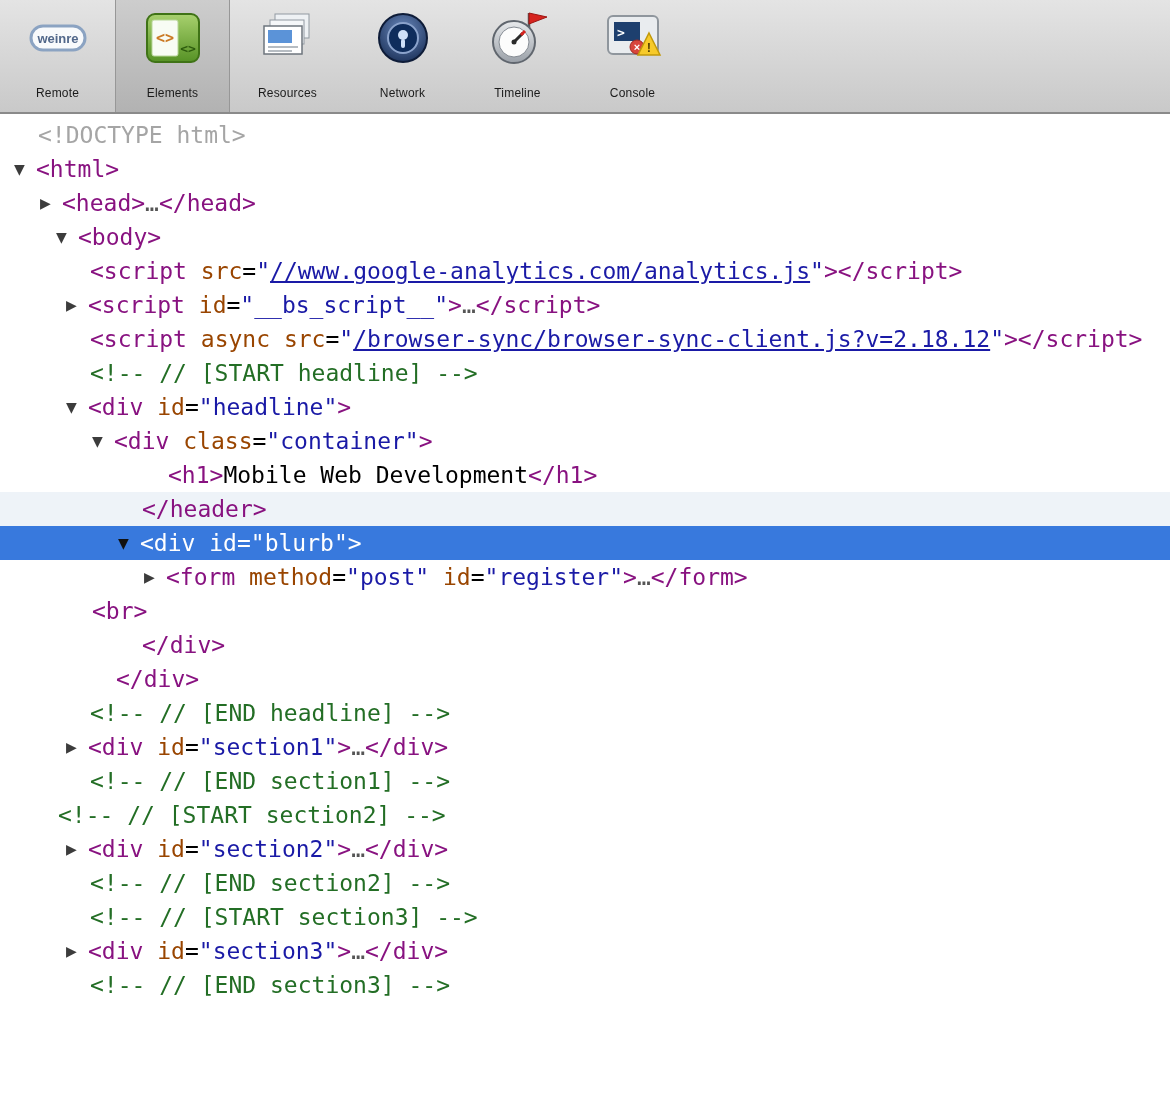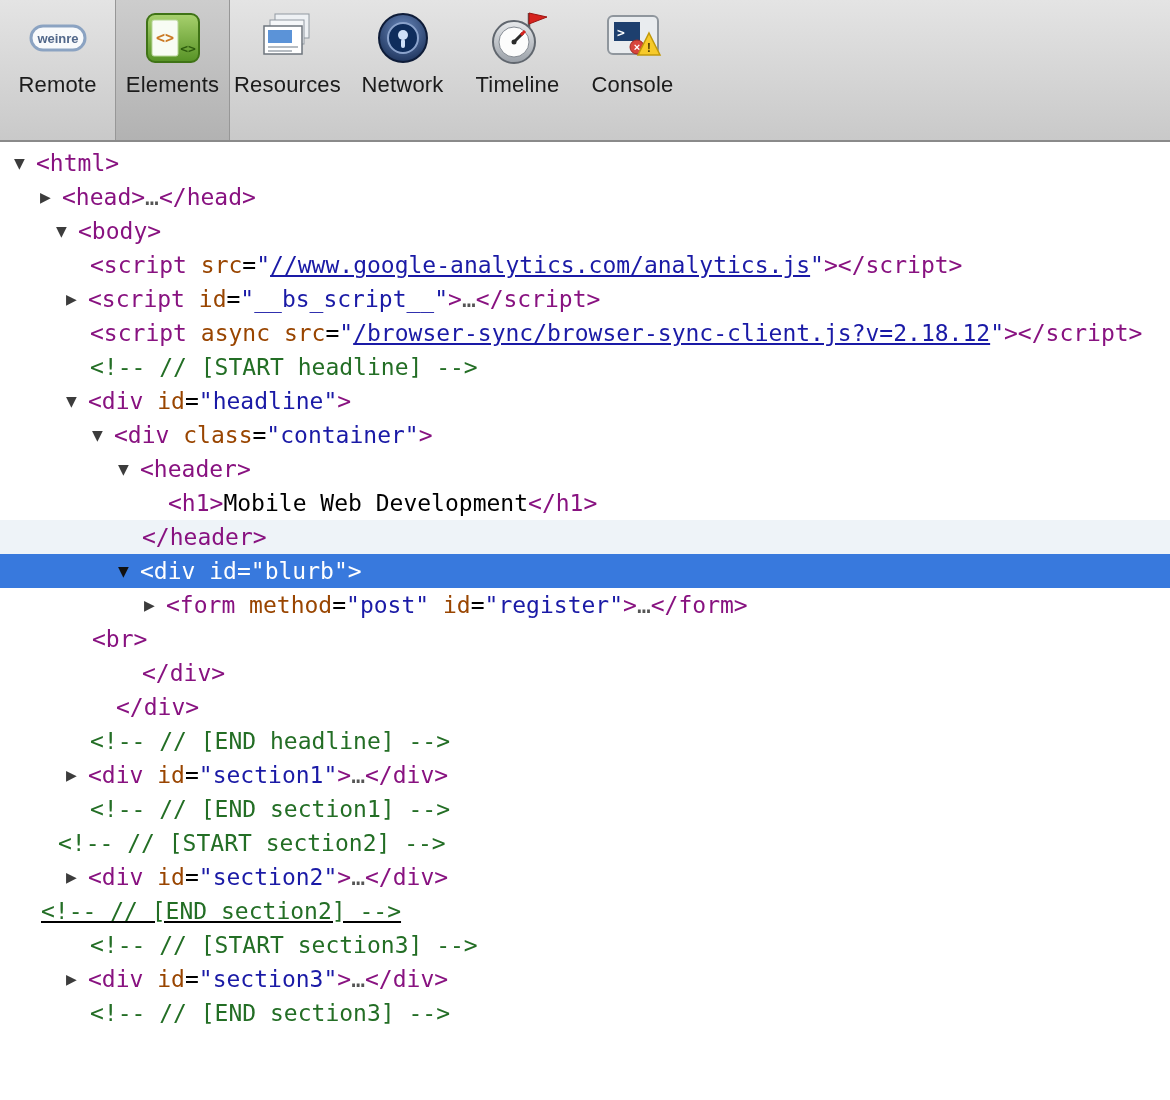--- a/index.html
+++ b/index.html
@@ -1,21 +1,21 @@
 <!DOCTYPE html>
 <html style="--c-sel: #3879dd; --c-hoverRow: #eef3f8; --c-tag: #881280; --c-attr: #994500; --c-val: #1A1AA6; --c-comment: #236E25; --c-gray: #A5A5A5;"><head>
 <meta charset="utf-8">
 <style>
   * { margin: 0; padding: 0; box-sizing: border-box; }
   html, body { width: 1170px; height: 1100px; overflow: hidden; background: #fff; }
   body { font-family: "Liberation Sans", sans-serif; }
 
   
   .toolbar {
-    height: 142px;
+    height: 114px;
     display: flex;
     align-items: stretch;
     background: linear-gradient(#e4e4e4, #c9c9c9);
     border-bottom: 2px solid #8a8a8a;
   }
   .toolbar-item {
     width: 115px;
     display: flex;
     flex-direction: column;
     align-items: center;
@@ -28,23 +28,23 @@
     border-left: 1px solid #979797;
     border-right: 1px solid #979797;
   }
   .icon-box {
     height: 64px;
     display: flex;
     align-items: center;
     justify-content: center;
   }
   .tlabel {
-    font-size: 22px;
+    font-size: 12px;
     color: #1b1b1b;
-    margin-top: 2px;
+    margin-top: 16px;
     letter-spacing: 0.2px;
   }
 
   
   .tree {
     font-family: "DejaVu Sans Mono", monospace;
     font-size: 23px;
     padding-top: 4px;
     color: #000;
   }
@@ -170,40 +170,40 @@
             <circle cx="33" cy="38" r="7" fill="#d8453c" stroke="#a52a22"></circle>
             <text x="33" y="42" text-anchor="middle" font-size="11" font-weight="bold" fill="#fff" font-family="Liberation Sans, sans-serif">×</text>
             <path d="M45 24 L56 46 L34 46 Z" fill="#f7ca2a" stroke="#c2990a" stroke-width="1.5"></path>
             <text x="45" y="43" text-anchor="middle" font-size="13" font-weight="bold" fill="#5a4503" font-family="Liberation Sans, sans-serif">!</text>
           </svg>
         </div>
         <div class="tlabel">Console</div>
       </div>
     </div>
   <div class="tree" id="tree">
+      <div class="row" style="padding-left: 38px;"><span class="seg s-gray">&lt;!DOCTYPE html&gt;</span></div>
       <div class="row" style="padding-left: 38px;"><span class="arrow">▼</span><span class="seg s-tag">&lt;html&gt;</span></div>
       <div class="row" style="padding-left: 64px;"><span class="arrow">▶</span><span class="seg s-tag">&lt;head&gt;</span><span class="seg s-dim">…</span><span class="seg s-tag">&lt;/head&gt;</span></div>
       <div class="row" style="padding-left: 80px;"><span class="arrow">▼</span><span class="seg s-tag">&lt;body&gt;</span></div>
       <div class="row" style="padding-left: 90px;"><span class="seg s-tag">&lt;script </span><span class="seg s-attr">src</span><span class="seg s-text">=</span><span class="seg s-val">"</span><span class="seg s-link">//www.google-analytics.com/analytics.js</span><span class="seg s-val">"</span><span class="seg s-tag">&gt;&lt;/script&gt;</span></div>
       <div class="row" style="padding-left: 90px;"><span class="arrow">▶</span><span class="seg s-tag">&lt;script </span><span class="seg s-attr">id</span><span class="seg s-text">=</span><span class="seg s-val">"__bs_script__"</span><span class="seg s-tag">&gt;</span><span class="seg s-dim">…</span><span class="seg s-tag">&lt;/script&gt;</span></div>
       <div class="row" style="padding-left: 90px;"><span class="seg s-tag">&lt;script </span><span class="seg s-attr">async</span><span class="seg s-text"> </span><span class="seg s-attr">src</span><span class="seg s-text">=</span><span class="seg s-val">"</span><span class="seg s-link">/browser-sync/browser-sync-client.js?v=2.18.12</span><span class="seg s-val">"</span><span class="seg s-tag">&gt;&lt;/script&gt;</span></div>
       <div class="row" style="padding-left: 90px;"><span class="seg s-comment">&lt;!-- // [START headline] --&gt;</span></div>
       <div class="row" style="padding-left: 90px;"><span class="arrow">▼</span><span class="seg s-tag">&lt;div </span><span class="seg s-attr">id</span><span class="seg s-text">=</span><span class="seg s-val">"headline"</span><span class="seg s-tag">&gt;</span></div>
       <div class="row" style="padding-left: 116px;"><span class="arrow">▼</span><span class="seg s-tag">&lt;div </span><span class="seg s-attr">class</span><span class="seg s-text">=</span><span class="seg s-val">"container"</span><span class="seg s-tag">&gt;</span></div>
-      <div class="row" style="padding-left: 142px;"><span class="arrow">▼</span><span class="seg s-tag">&lt;header&gt;</span></div>
       <div class="row" style="padding-left: 168px;"><span class="seg s-tag">&lt;h1&gt;</span><span class="seg s-text">Mobile Web Development</span><span class="seg s-tag">&lt;/h1&gt;</span></div>
       <div class="row hover" style="padding-left: 142px;"><span class="seg s-tag">&lt;/header&gt;</span></div>
       <div class="row selected" style="padding-left: 142px;"><span class="arrow">▼</span><span class="seg s-tag">&lt;div </span><span class="seg s-attr">id</span><span class="seg s-text">=</span><span class="seg s-val">"blurb"</span><span class="seg s-tag">&gt;</span></div>
       <div class="row" style="padding-left: 168px;"><span class="arrow">▶</span><span class="seg s-tag">&lt;form </span><span class="seg s-attr">method</span><span class="seg s-text">=</span><span class="seg s-val">"post"</span><span class="seg s-text"> </span><span class="seg s-attr">id</span><span class="seg s-text">=</span><span class="seg s-val">"register"</span><span class="seg s-tag">&gt;</span><span class="seg s-dim">…</span><span class="seg s-tag">&lt;/form&gt;</span></div>
       <div class="row" style="padding-left: 92px;"><span class="seg s-tag">&lt;br&gt;</span></div>
       <div class="row" style="padding-left: 142px;"><span class="seg s-tag">&lt;/div&gt;</span></div>
       <div class="row" style="padding-left: 116px;"><span class="seg s-tag">&lt;/div&gt;</span></div>
       <div class="row" style="padding-left: 90px;"><span class="seg s-comment">&lt;!-- // [END headline] --&gt;</span></div>
       <div class="row" style="padding-left: 90px;"><span class="arrow">▶</span><span class="seg s-tag">&lt;div </span><span class="seg s-attr">id</span><span class="seg s-text">=</span><span class="seg s-val">"section1"</span><span class="seg s-tag">&gt;</span><span class="seg s-dim">…</span><span class="seg s-tag">&lt;/div&gt;</span></div>
       <div class="row" style="padding-left: 90px;"><span class="seg s-comment">&lt;!-- // [END section1] --&gt;</span></div>
       <div class="row" style="padding-left: 58px;"><span class="seg s-comment">&lt;!-- // [START section2] --&gt;</span></div>
       <div class="row" style="padding-left: 90px;"><span class="arrow">▶</span><span class="seg s-tag">&lt;div </span><span class="seg s-attr">id</span><span class="seg s-text">=</span><span class="seg s-val">"section2"</span><span class="seg s-tag">&gt;</span><span class="seg s-dim">…</span><span class="seg s-tag">&lt;/div&gt;</span></div>
-      <div class="row" style="padding-left: 41px; text-decoration: underline;"><span class="seg s-comment">&lt;!-- // [END section2] --&gt;</span></div>
+      <div class="row" style="padding-left: 90px;"><span class="seg s-comment">&lt;!-- // [END section2] --&gt;</span></div>
       <div class="row" style="padding-left: 90px;"><span class="seg s-comment">&lt;!-- // [START section3] --&gt;</span></div>
       <div class="row" style="padding-left: 90px;"><span class="arrow">▶</span><span class="seg s-tag">&lt;div </span><span class="seg s-attr">id</span><span class="seg s-text">=</span><span class="seg s-val">"section3"</span><span class="seg s-tag">&gt;</span><span class="seg s-dim">…</span><span class="seg s-tag">&lt;/div&gt;</span></div>
       <div class="row" style="padding-left: 90px;"><span class="seg s-comment">&lt;!-- // [END section3] --&gt;</span></div>
     </div>
 </div>
 
 </body></html>

